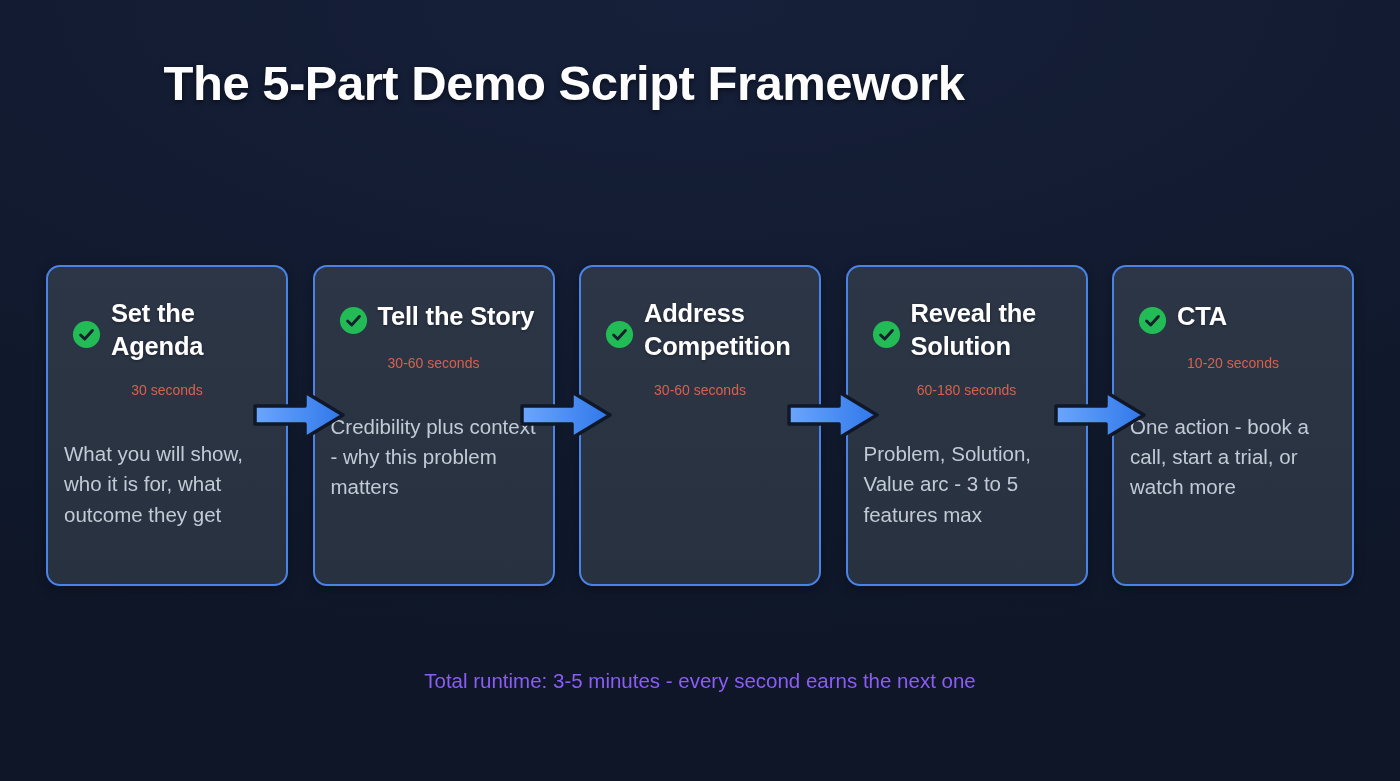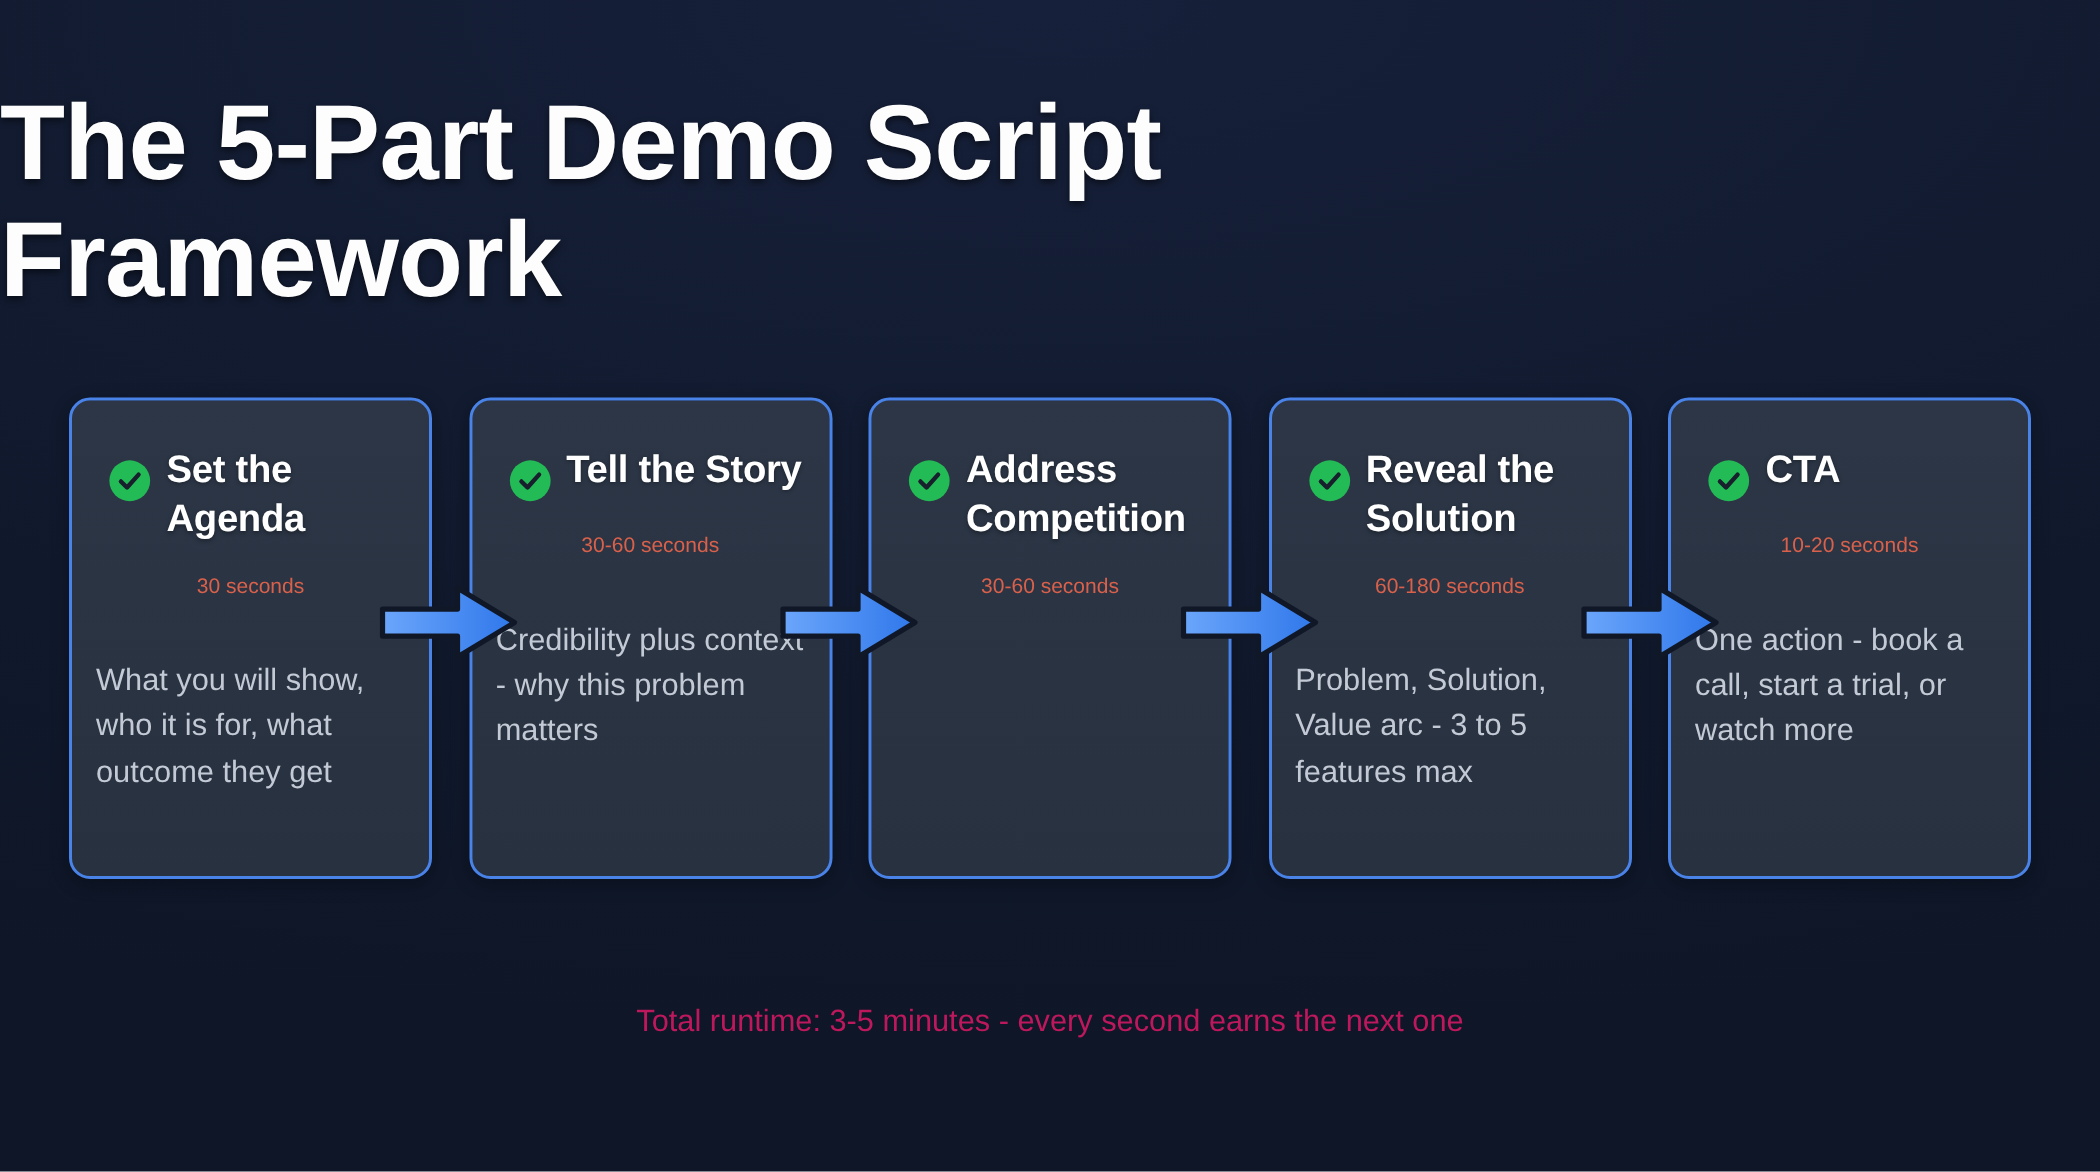--- a/index.html
+++ b/index.html
@@ -22,22 +22,22 @@
     height: 781px;
     box-sizing: border-box;
   }
 
   
   .title {
     position: absolute;
     top: 57px;
     left: 0;
     width: 1128px;
-    text-align: left;
-    font-size: 71px;
+    text-align: center;
+    font-size: 49px;
     font-weight: 700;
     letter-spacing: -0.5px;
     color: #fdfdfe;
     text-shadow: 0 2px 5px rgba(0,0,0,0.55);
     line-height: 1.1;
   }
 
   
   .card-row {
     position: absolute;
@@ -59,21 +59,21 @@
     border-radius: 14px;
     padding: 30px 16px 18px 16px;
     display: flex;
     flex-direction: column;
     align-items: center;
     box-shadow: 0 3px 12px rgba(0,0,0,0.30);
   }
 
   .card-head {
     display: flex;
-    align-items: flex-start;
+    align-items: center;
     gap: 10px;
     width: 100%;
     padding-left: 8px;
     box-sizing: border-box;
   }
 
   .check-icon {
     flex: 0 0 auto;
     width: 29px;
     height: 29px;
@@ -120,21 +120,21 @@
   .arrow-4 { left: 1054px; }
 
   
   .footer {
     position: absolute;
     top: 668px;
     left: 0;
     width: 1400px;
     text-align: center;
     font-size: 20.5px;
-    color: #be185d;
+    color: #8b5cf6;
     line-height: 1.3;
   }
 </style>
 </head>
 <body>
 
 <div class="slide">
 
   <div class="title">The 5-Part Demo Script Framework</div>
 

